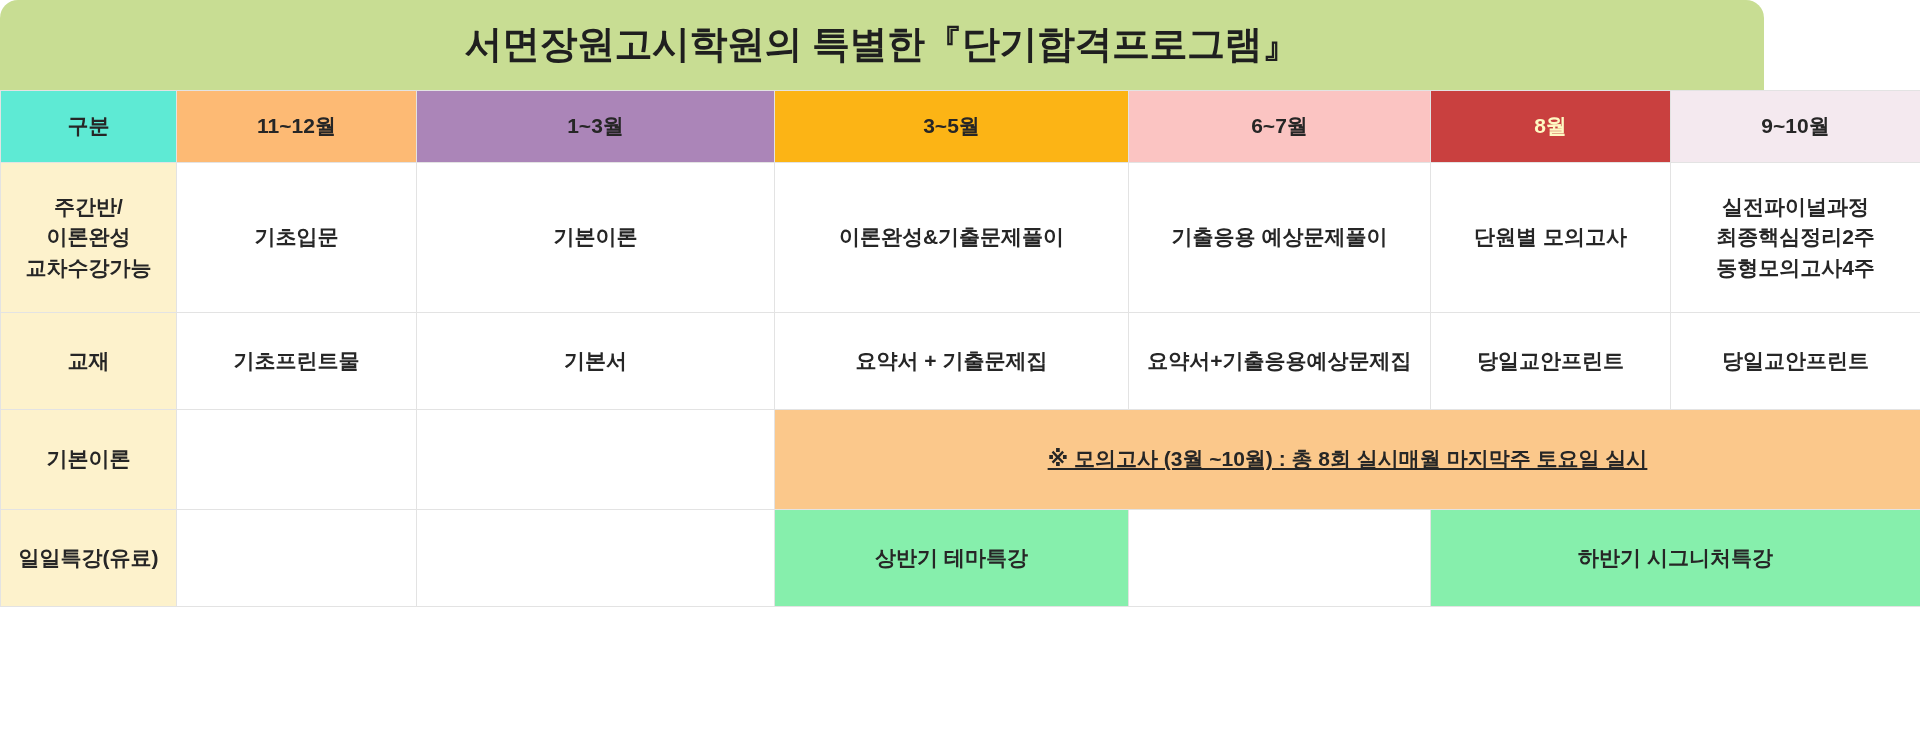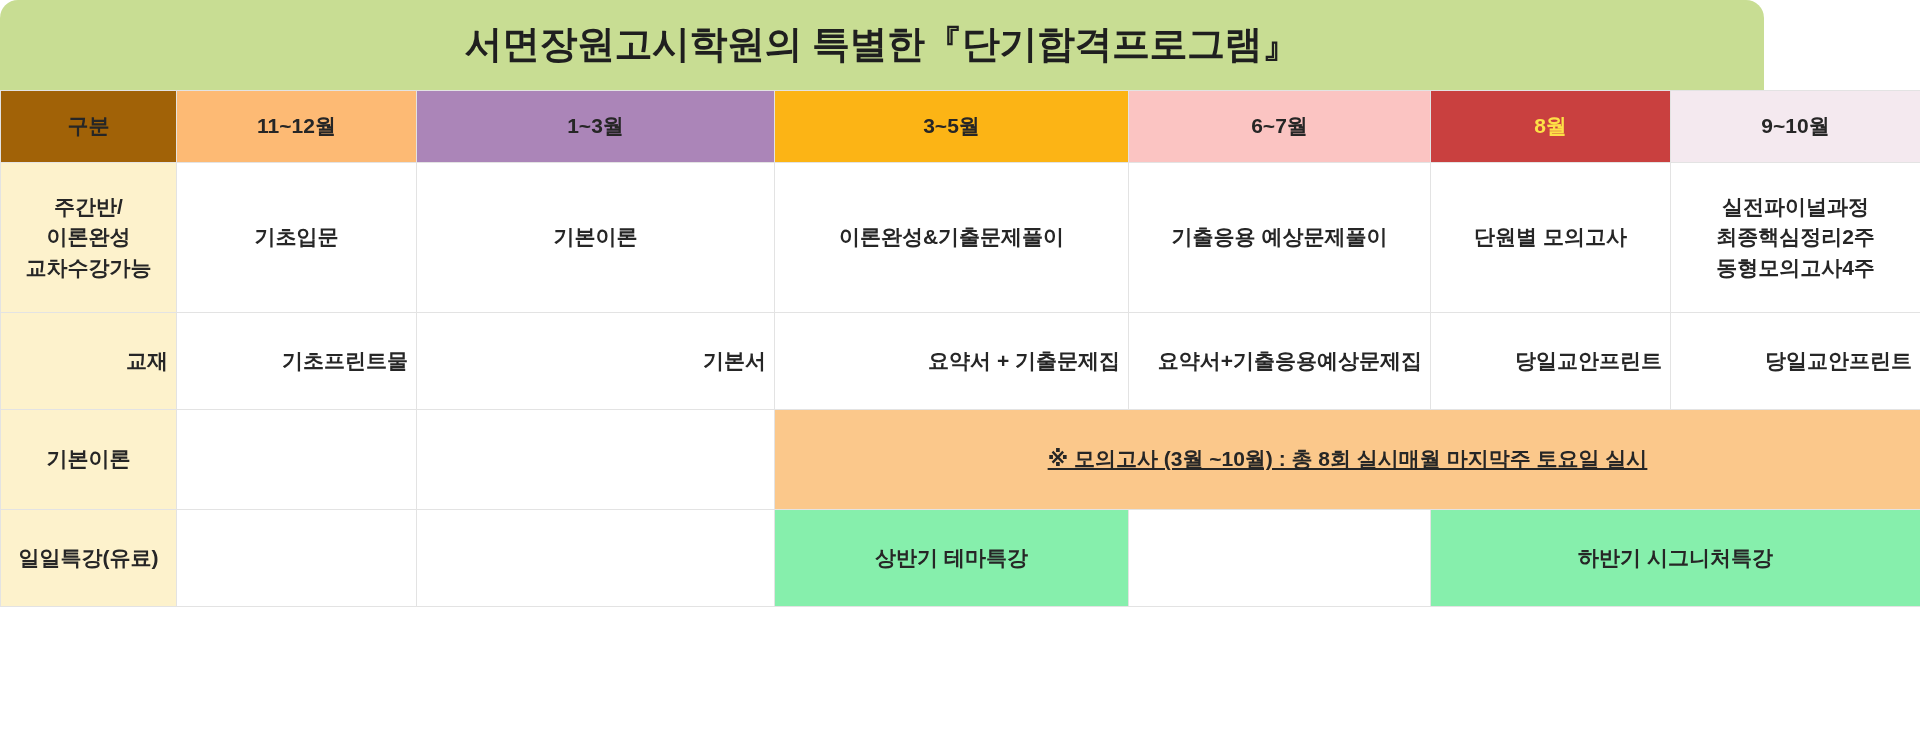--- a/index.html
+++ b/index.html
@@ -55,31 +55,31 @@
     box-sizing:border-box;
     line-height:1.45;
   }
   .hdr-row td{
     height:72px;
     font-size:25px;
     font-weight:bold;
     border-color:#ffffff;
     color:#1f1f1f;
   }
-  .hdr-row td.hdr-red{color:#fde047;}
+  .hdr-row td.hdr-red{color:#fef9c3;}
   td.rowlabel{
     background:#fdf2cc;
     font-size:21px;
     font-weight:bold;
     color:#1f1f1f;
     line-height:1.5;
     margin-left:28px;
   }
   tr.r-course td{height:150px;}
-  tr.r-book td{height:97px;text-align:right;}
+  tr.r-book td{height:97px;}
   tr.r-mock td{height:100px;}
   tr.r-special td{height:97px;}
 
   td.blank{background:#ffffff;border-color:#e6e6e6;}
   td.span-orange{
     background:#fbc88b;
     font-size:23px;
     font-weight:bold;
     color:#1f1f1f;
     border-color:#fbc88b;
@@ -110,21 +110,21 @@
         <col class="c-1">
         <col class="c-2">
         <col class="c-3">
       <col class="c-4">
         <col class="c-5">
         <col class="c-6">
     </colgroup>
     <tbody>
 
       <tr class="hdr-row">
-        <td style="background:#a16207">구분</td>
+        <td style="background:#5eead4">구분</td>
         <td style="background:#fdba74">11~12월</td>
         <td style="background:#ab85b8">1~3월</td>
         <td style="background:#fcb415">3~5월</td>
         <td style="background:#fbc4c2">6~7월</td>
         <td class="hdr-red" style="background:#c9403f">8월</td>
         <td style="background:#f4e9ef">9~10월</td>
       </tr>
 
       <tr class="r-course">
         <td class="rowlabel ml">

